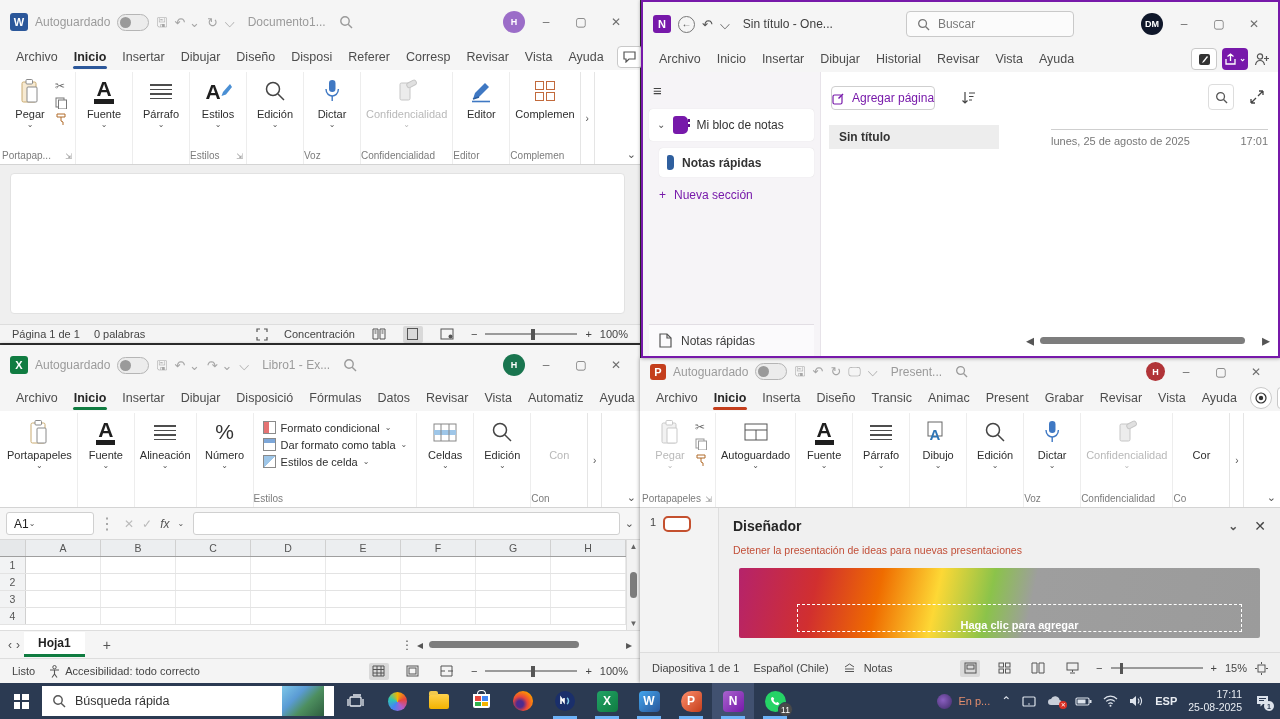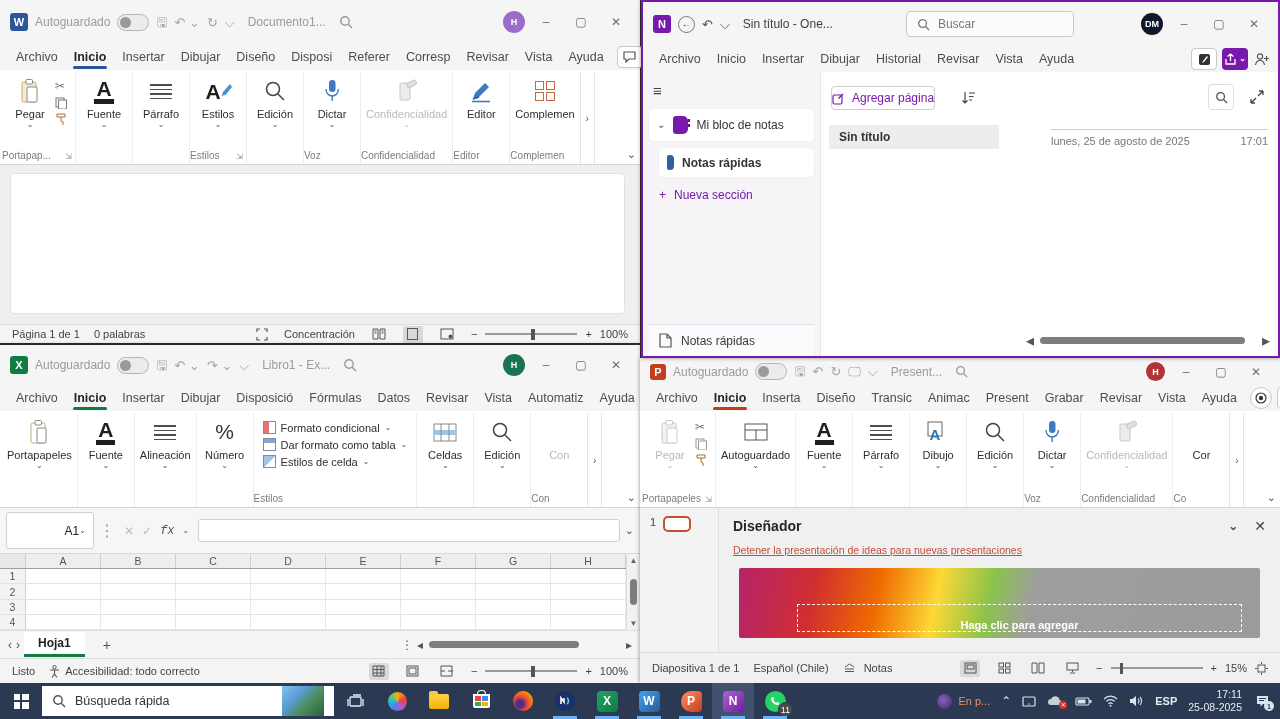--- a/index.html
+++ b/index.html
@@ -69,21 +69,21 @@
 .n-main{flex:1;background:#fff;position:relative}
 .n-addbtn{display:inline-flex;align-items:center;gap:7px;border:1px solid #cfcfcf;border-radius:4px;padding:4px 0;color:#7719aa;font-size:12px;background:#fff}
 .n-item{background:#ededed;padding:5px 10px;font-size:12px;font-weight:bold;color:#333}
 .nbico{width:15px;height:18px;background:#7719aa;border-radius:3px 5px 5px 3px;position:relative}
 .nbico::after{content:"";position:absolute;right:-2px;top:3px;width:2px;height:3px;background:#5c1384;box-shadow:0 5px 0 #5c1384}
 .secico{width:7px;height:15px;background:#2c4f8a;border-radius:2px 4px 4px 2px}
 .hscroll{position:absolute;display:flex;align-items:center;gap:6px;color:#555}
 .hthumb{height:7px;background:#7d7d7d;border-radius:4px}
 
 .fbar{display:flex;align-items:center;gap:5px;background:#f6f6f6;border-bottom:1px solid #d9d9d9;padding:4px 6px;flex:0 0 auto}
-.namebox{width:88px;height:37px;background:#fff;border:1px solid #d0d0d0;border-radius:3px;display:flex;align-items:center;justify-content:flex-end;padding:0 7px;font-size:12px;color:#222}
+.namebox{width:88px;height:23px;background:#fff;border:1px solid #d0d0d0;border-radius:3px;display:flex;align-items:center;justify-content:flex-start;padding:0 7px;font-size:12px;color:#222}
 .fxfield{flex:1;height:23px;background:#fff;border:1px solid #d0d0d0;border-radius:3px}
 .xgrid{flex:1;display:flex;flex-direction:column;background:#fff;min-height:0;position:relative}
 .xhead{display:flex;height:17px;background:#eceef0;border-bottom:1px solid #9f9f9f;font-size:10.5px;color:#555}
 .xcorner{width:26px;border-right:1px solid #d0d0d0;background:#e6e8ea}
 .xcol{flex:1;border-right:1px solid #d0d0d0;display:flex;align-items:center;justify-content:center}
 .xrow{display:flex;height:17px;border-bottom:1px solid #e3e3e3;font-size:10.5px;color:#555}
 .xnum{width:26px;border-right:1px solid #d0d0d0;background:#f2f3f4;display:flex;align-items:center;justify-content:center}
 .xcell{flex:1;border-right:1px solid #e9e9e9}
 .vscroll{position:absolute;right:0;top:0;bottom:0;width:14px;background:#f2f2f2;border-left:1px solid #ddd;display:flex;flex-direction:column;align-items:center;justify-content:space-between;padding:2px 0;color:#666;font-size:8px}
 .vthumb{width:7px;height:26px;background:#7d7d7d;border-radius:4px}
@@ -95,21 +95,21 @@
 .p-thumbnum{font-size:11px;color:#444}
 .p-thumbbox{width:28px;height:16px;border:2px solid #c4502e;border-radius:5px;background:#fff}
 .p-edit{width:237px;display:flex;flex-direction:column}
 .p-canvas{margin:6px 8px 0;height:96px;background:#fff;box-shadow:0 0 3px rgba(0,0,0,.35);position:relative}
 .p-ph{position:absolute;left:22px;right:22px;top:20px;bottom:14px;border:1.5px dashed #9a9a9a;display:flex;flex-direction:column;align-items:center;justify-content:center;gap:4px}
 .p-ph .t1{font-size:9.5px;color:#3c3c3c}
 .p-ph .t2{font-size:4.5px;color:#777;border-bottom:1px dashed #bbb;padding:0 6px 3px}
 .p-notes{margin-top:auto;border-top:1px solid #d8d8d8;background:#fbfbfb;padding:8px 10px;font-size:12.5px;color:#8a8a8a}
 .p-designer{flex:1;background:#f0f0f0;border-left:1px solid #dedede;padding:10px 14px 0;display:flex;flex-direction:column;overflow:hidden}
 .d-head{display:flex;align-items:center;font-size:14px;font-weight:bold;color:#262626}
-.d-link{font-size:10.5px;color:#c24f38;text-decoration:underline;margin:10px 0 12px;white-space:nowrap}
+.d-link{font-size:10.5px;color:#c24f38;margin:10px 0 12px;white-space:nowrap}
 .d-thumb{height:70px;margin:0 6px;border-radius:2px;position:relative;background:linear-gradient(102deg,#b5236b 0%,#d12f2f 15%,#ef6c00 27%,#fdd835 38%,#8bc34a 48%,#9e9e9e 56%,#9b9b9b 100%)}
 .d-ph{position:absolute;left:58px;right:18px;bottom:6px;height:28px;border:1.6px dashed #fff;display:flex;align-items:flex-end;justify-content:center;color:#fff;font-weight:bold;font-size:11px}
 
 #taskbar{position:absolute;left:0;top:683px;width:1280px;height:36px;background:#2b3a52;display:flex;align-items:stretch;z-index:9;color:#e8ecf2}
 .tk{width:42px;display:flex;align-items:center;justify-content:center;position:relative}
 .tk.run::after{content:"";position:absolute;left:9px;right:9px;bottom:0;height:3px;background:#6cb2f7}
 .tk.actapp{background:#415170}
 .winlogo{width:15px;height:15px;display:grid;grid-template:1fr 1fr/1fr 1fr;gap:1.6px}
 .winlogo i{background:#fff}
 .tksearch{width:292px;background:#fff;margin:3px 0;display:flex;align-items:center;gap:9px;padding:0 10px;color:#333;font-size:12.5px;position:relative}
@@ -612,21 +612,21 @@
   </div>
   <div class="fbar">
     <div class="namebox">
         <span>A1</span>
         <span class="chv">⌄</span>
       </div>
     <span style="color:#999">⋮</span>
     <span style="color:#bbb;font-size:12px;display:flex;gap:8px;align-items:center;padding:0 4px">
       <span>✕</span>
       <span>✓</span>
-      <i style="font-style:italic;color:#555;font-family:Liberation Mono, monospace">fx</i>
+      <i style="font-style:italic;color:#555;font-family:Liberation Sans, sans-serif">fx</i>
       <span class="chv">⌄</span>
     </span>
     <div class="fxfield"></div>
     <span class="chv" style="font-size:11px">⌄</span>
   </div>
   <div class="xgrid">
     <div class="xhead" style="margin-right:14px">
       <div class="xcorner"></div>
       <div class="xcol">A</div>
       <div class="xcol">B</div>

